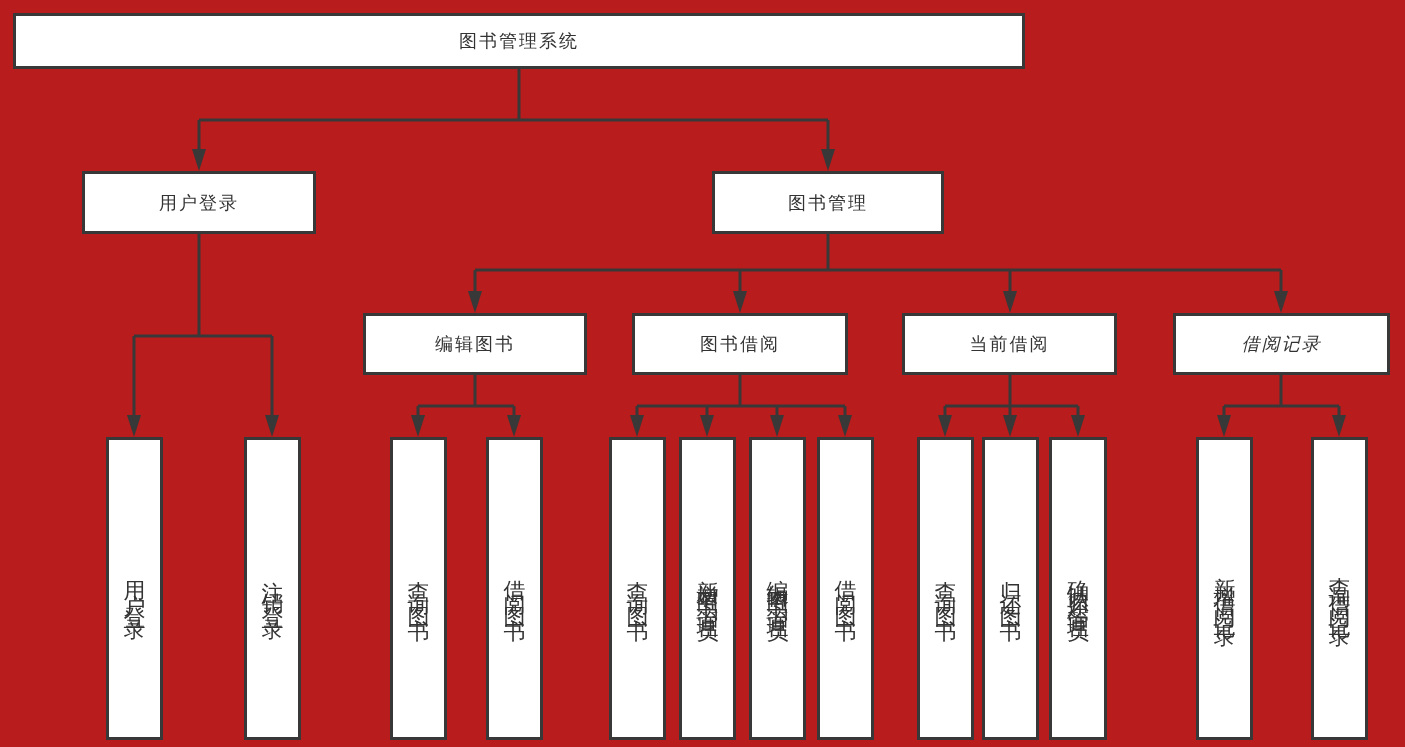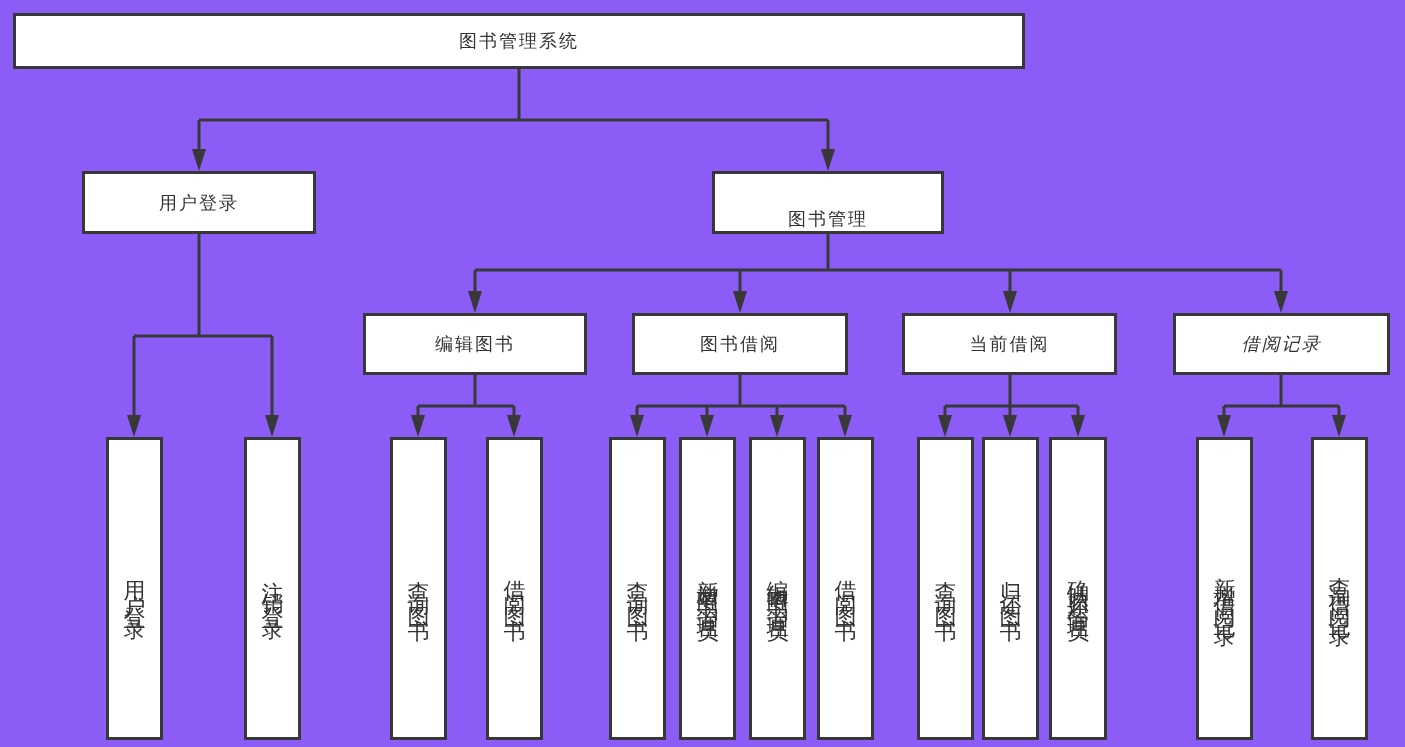--- a/index.html
+++ b/index.html
@@ -1,20 +1,20 @@
 <!DOCTYPE html>
 <html><head>
 <meta charset="utf-8">
 <style>
   html, body { margin: 0; padding: 0; background: #ffffff; }
   .canvas {
     position: relative;
     width: 1405px;
     height: 747px;
-    background: #8b5cf6;
+    background: #b91c1c;
     overflow: hidden;
     font-family: "DejaVu Sans", "Liberation Sans", sans-serif;
     color: #333333;
   }
   .wires {
     position: absolute;
     left: 0; top: 0;
     width: 1405px; height: 747px;
     pointer-events: none;
   }
@@ -101,21 +101,21 @@
     </g>
   </svg>
 
   <div class="box" style="left:13px; top:13px; width:1012px; height:56px;">
     <span class="hlabel">图书管理系统</span>
   </div>
 
   <div class="box" style="left:82px; top:171px; width:234px; height:63px;">
     <span class="hlabel">用户登录</span>
   </div>
-  <div class="box" style="left:712px; top:171px; width:232px; height:63px;align-items:flex-end;">
+  <div class="box" style="left:712px; top:171px; width:232px; height:63px;">
     <span class="hlabel">图书管理</span>
   </div>
 
   <div class="box" style="left:363px; top:313px; width:224px; height:62px;">
     <span class="hlabel">编辑图书</span>
   </div>
   <div class="box" style="left:632px; top:313px; width:216px; height:62px;">
     <span class="hlabel">图书借阅</span>
   </div>
   <div class="box" style="left:902px; top:313px; width:215px; height:62px;">

